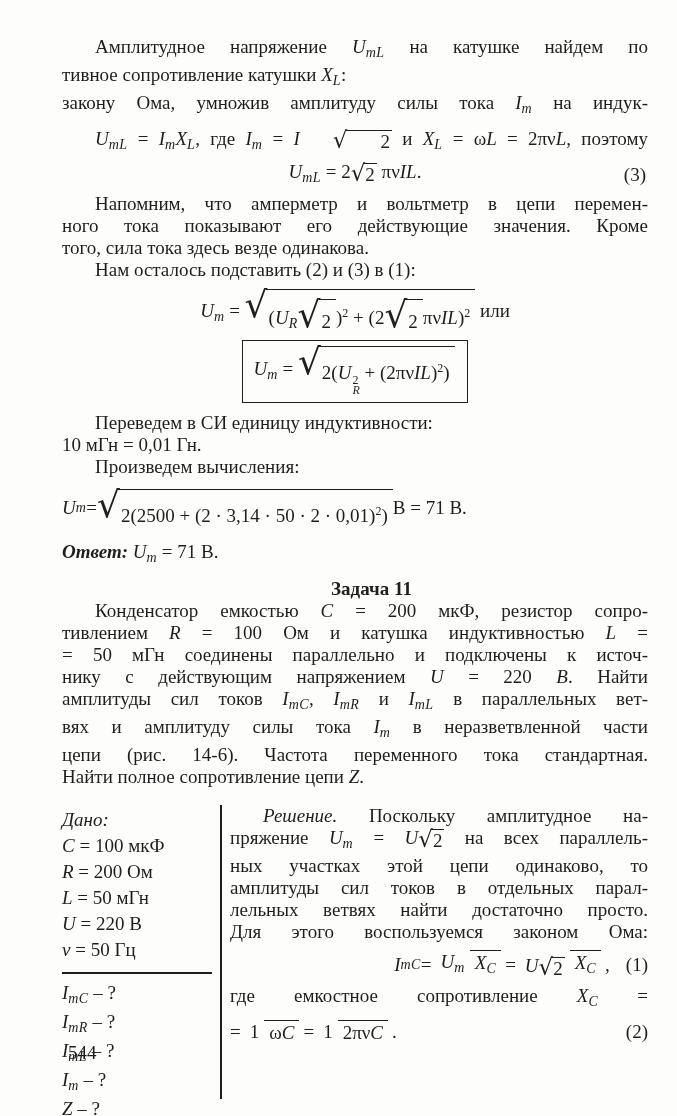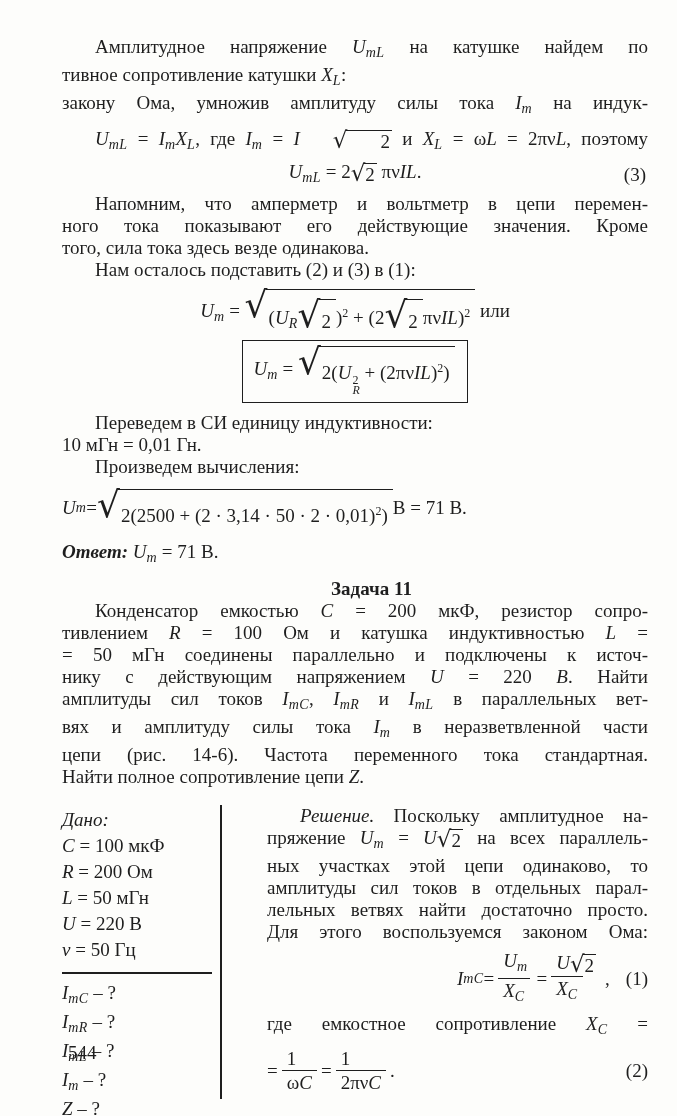--- a/index.html
+++ b/index.html
@@ -29,21 +29,21 @@
   .sq  { display:inline-flex; align-items:flex-start; white-space:nowrap; }
   .sq .sg { font-family:"DejaVu Sans",sans-serif; font-style:normal; margin-right:-2px; }
   .sq .ct { border-top:1.7px solid #1e1e1e; white-space:nowrap; }
   .sq.sm { vertical-align:-3px; }
   .sq.sm .sg { font-size:23px; line-height:21px; }
   .sq.sm .ct { padding:1px 2px 0 2px; line-height:19px; }
   .sq.bg { vertical-align:middle; }
   .sq.bg .sg { font-size:36px; line-height:31px; }
   .sq.bg .ct { padding:9px 5px 0 3px; line-height:25px; }
 
-  .frac { display:inline-flex; flex-direction:column; align-items:flex-start;
+  .frac { display:inline-flex; flex-direction:row; align-items:flex-end;
           vertical-align:middle; margin:0 4px; font-size:19px; line-height:21px; }
   .frac .nm { padding:0 5px 1px; }
   .frac .dn { border-top:1.7px solid #1e1e1e; padding:1px 5px 0; }
 
   .eqrow { position:relative; display:flex; align-items:center; }
   .eqcenter { margin:0 auto; white-space:nowrap; }
   .eqnum { position:absolute; right:2px; top:50%; transform:translateY(-50%); }
 
   .row-where { margin-top:5px; line-height:27px; }
   .row-eq3 { margin:3px 0 4px; min-height:28px; }
@@ -53,21 +53,21 @@
   .row-calc { margin:9px 0 4px; min-height:42px; display:flex; align-items:center; white-space:nowrap; }
   .row-answer { margin-top:12px; }
   .task-title { margin-top:9px; }
 
   
   .bottom { display:flex; margin-top:17px; }
   .given { flex:none; width:158px; border-right:2.2px solid #1e1e1e; padding-top:2px; height:292px; }
   .given .grow { line-height:26px; white-space:nowrap; }
   .ghr { border:none; border-top:2.6px solid #1e1e1e; margin:9px 8px 7px 0; }
   .given .qrow { line-height:23px; white-space:nowrap; }
-  .sol { flex:1; padding-left:17px;margin-left:28px; }
+  .sol { flex:1; padding-left:8px; }
   .row-eq1 { display:flex; align-items:center; justify-content:flex-end; gap:16px; margin:7px 0 6px; }
   .row-eq2 { display:flex; align-items:center; justify-content:space-between; margin:7px 0 0; }
   .grp { display:inline-flex; align-items:center; white-space:nowrap; }
 
   .footer-page { position:absolute; left:68px; top:1042px; }
 </style>
 </head>
 <body>
 
 <div class="page">

